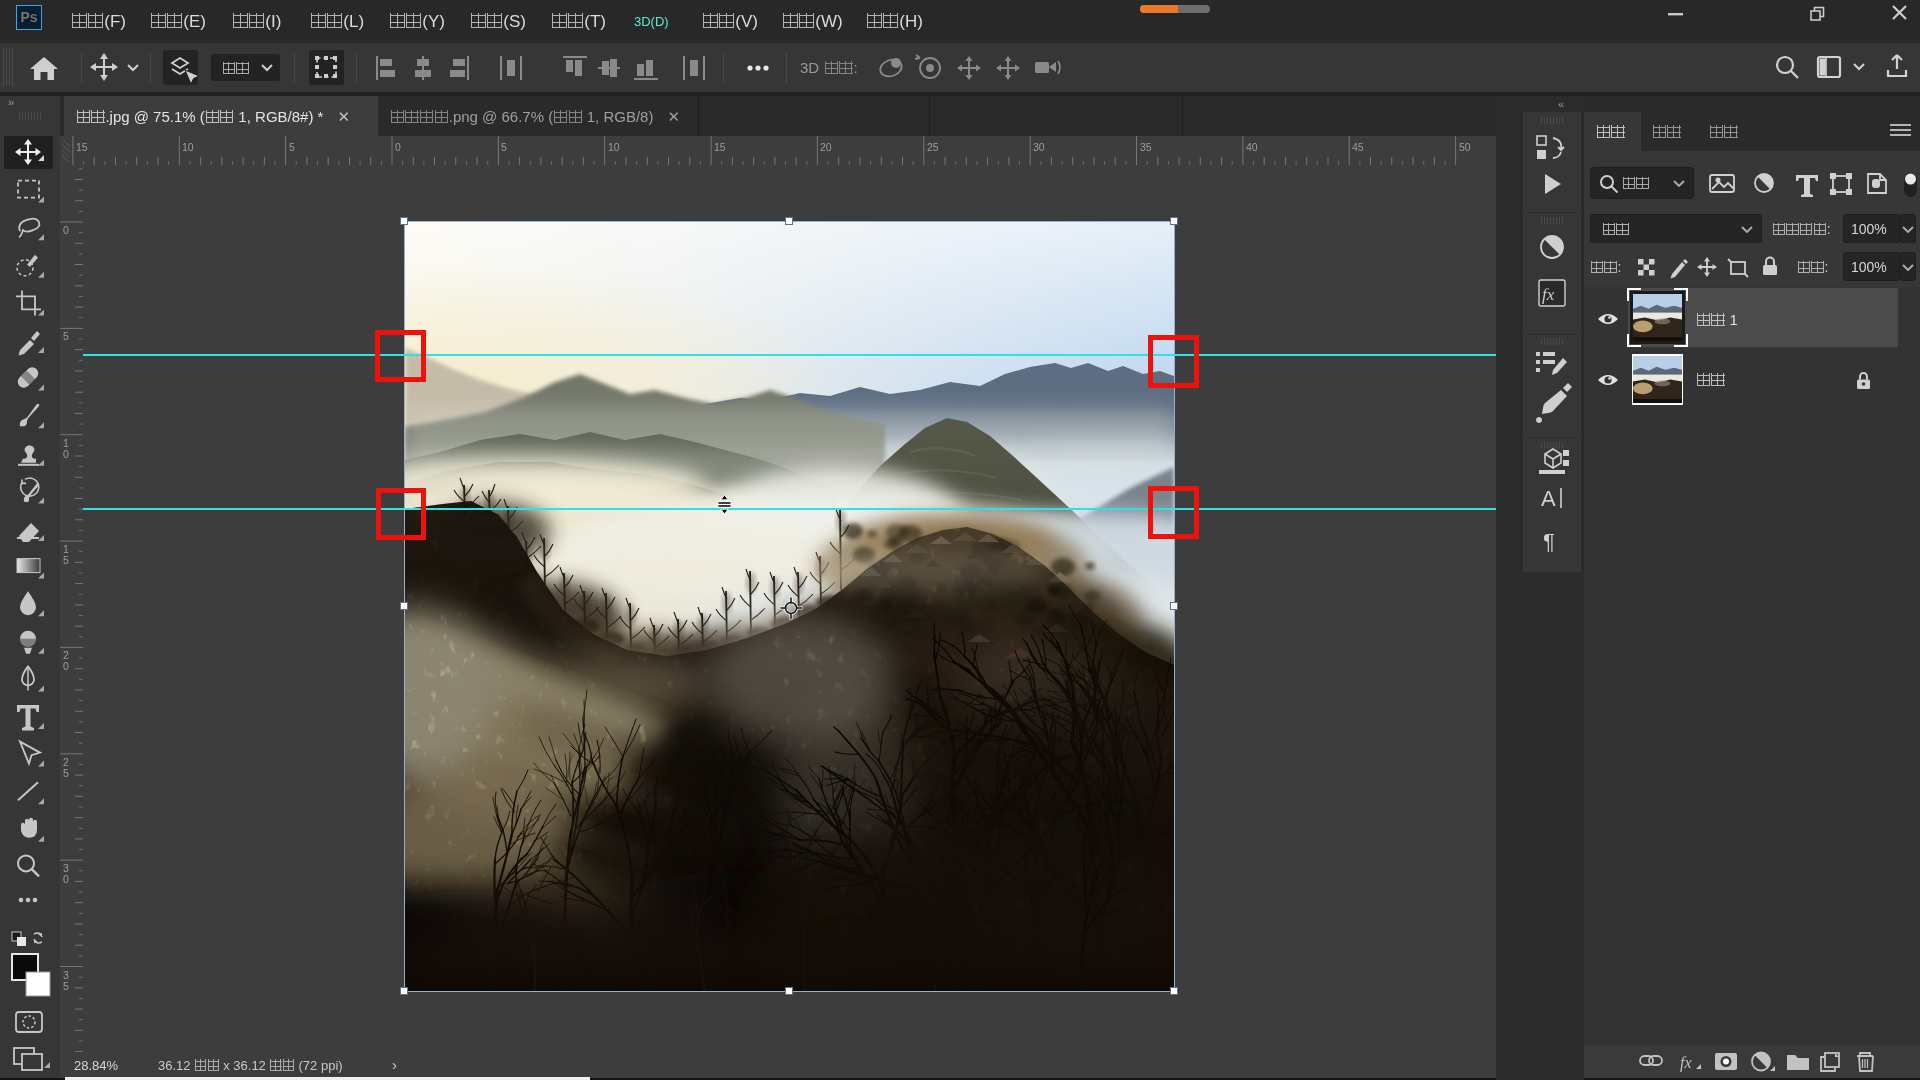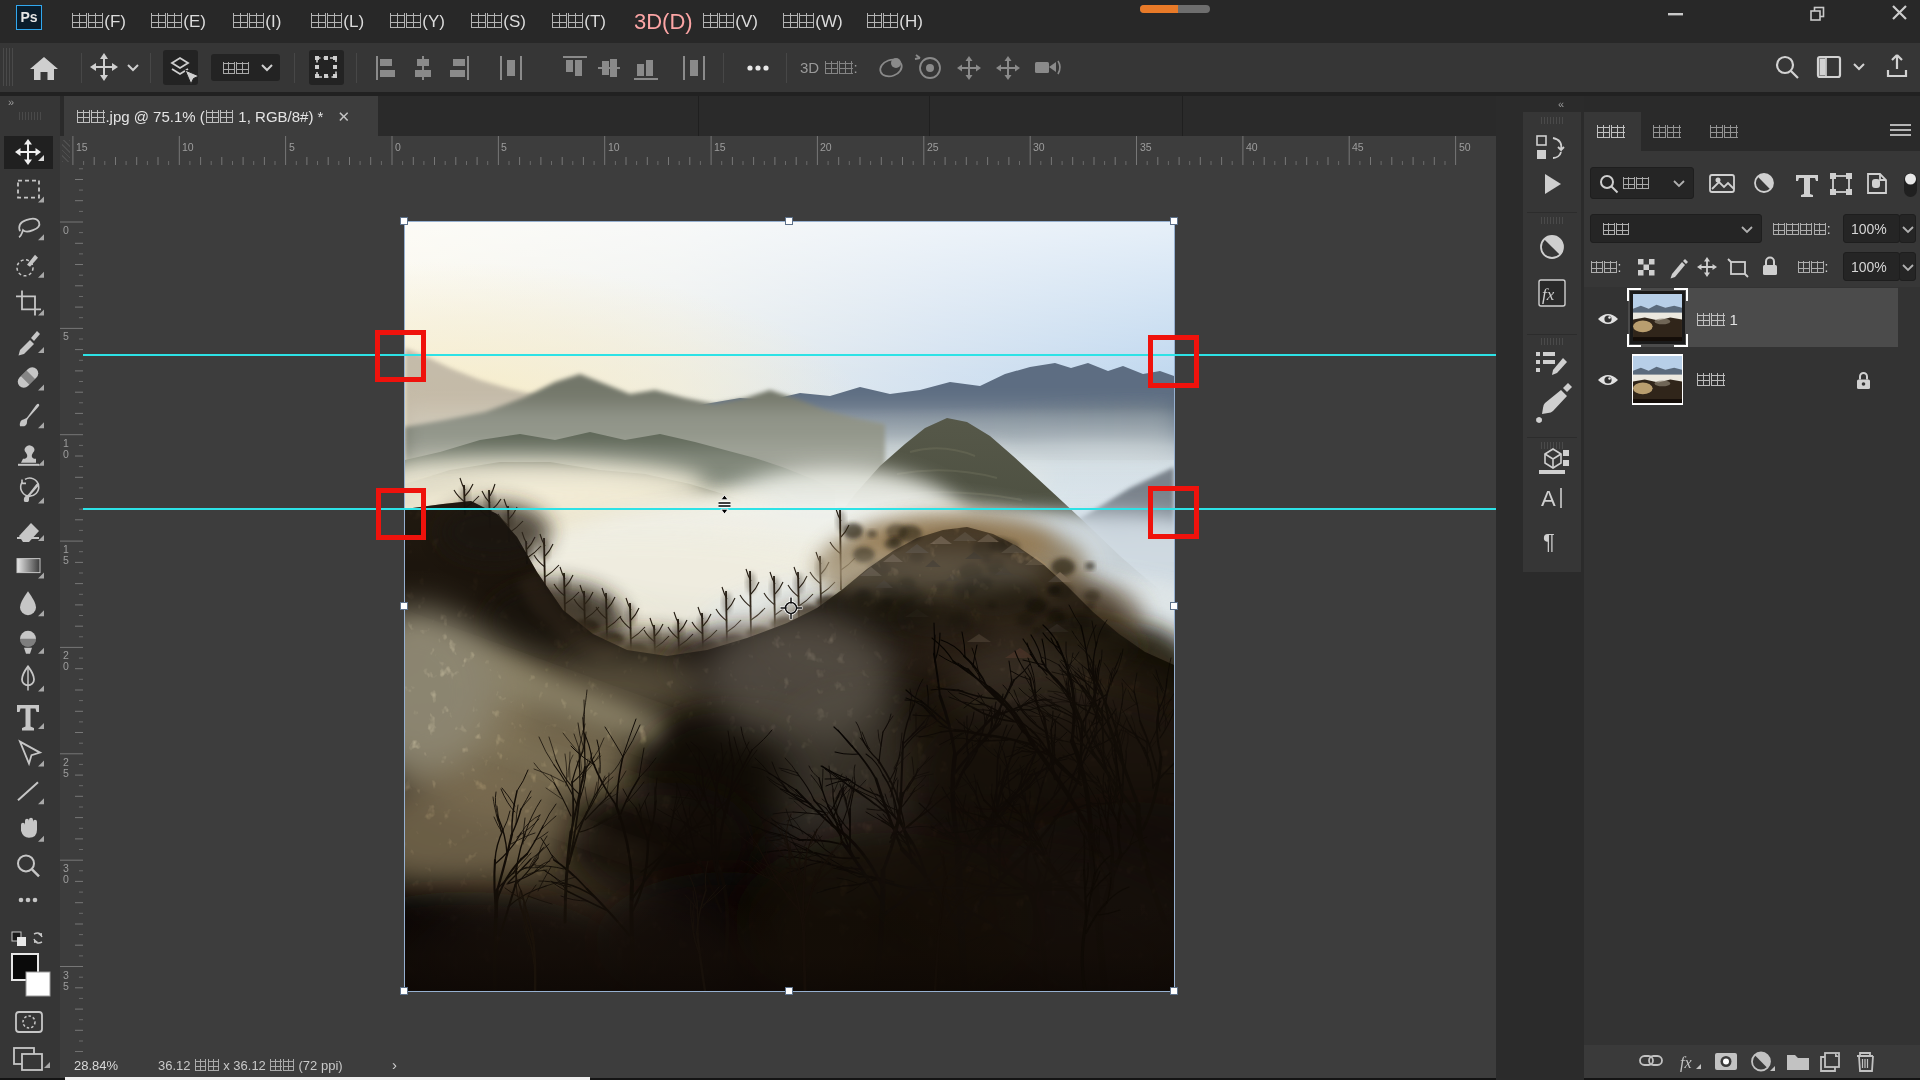--- a/index.html
+++ b/index.html
@@ -15,29 +15,29 @@
 .guide{position:absolute;left:0;width:1413px;height:2px;background:#2de2e6;}
 .redsq{position:absolute;border:5px solid #ef120c;}
 .vsep{position:absolute;top:53px;width:1px;height:30px;background:#474747;}
 .tab{position:absolute;top:96px;height:40px;line-height:41px;font-size:15px;color:#9f9f9f;white-space:nowrap;}
 .well{position:absolute;background:#252525;border-radius:3px;border:1px solid #1e1e1e;}
 </style></head>
 <body>
 <div id="app">
 
 <div class="abs" style="left:0;top:0;width:1920px;height:43px;background:#282828"></div>
-<div class="abs" style="left:16px;top:5px;width:26px;height:25px;border:1.5px solid #31a8f0;background:#0a1d2c;color:#e5e5e5;font-size:14px;font-weight:bold;text-align:center;line-height:22px">Ps</div>
+<div class="abs" style="left:16px;top:5px;width:26px;height:25px;border:1.5px solid #31a8f0;background:#0a1d2c;color:#737373;font-size:14px;font-weight:bold;text-align:center;line-height:22px">Ps</div>
 <div class="abs" style="left:71px;top:0;height:43px;line-height:44px;color:#dcdcdc;font-size:17px"><span class="h"></span><span class="h"></span>(F)</div>
 <div class="abs" style="left:150px;top:0;height:43px;line-height:44px;color:#dcdcdc;font-size:17px"><span class="h"></span><span class="h"></span>(E)</div>
 <div class="abs" style="left:232px;top:0;height:43px;line-height:44px;color:#dcdcdc;font-size:17px"><span class="h"></span><span class="h"></span>(I)</div>
 <div class="abs" style="left:310px;top:0;height:43px;line-height:44px;color:#dcdcdc;font-size:17px"><span class="h"></span><span class="h"></span>(L)</div>
 <div class="abs" style="left:389px;top:0;height:43px;line-height:44px;color:#dcdcdc;font-size:17px"><span class="h"></span><span class="h"></span>(Y)</div>
 <div class="abs" style="left:470px;top:0;height:43px;line-height:44px;color:#dcdcdc;font-size:17px"><span class="h"></span><span class="h"></span>(S)</div>
 <div class="abs" style="left:551px;top:0;height:43px;line-height:44px;color:#dcdcdc;font-size:17px"><span class="h"></span><span class="h"></span>(T)</div>
-<div class="abs" style="left:634px;top:0;height:39px;line-height:44px;color:#fca5a5;font-size:22px">3D(D)</div>
+<div class="abs" style="left:634px;top:0;height:39px;line-height:44px;color:#5eead4;font-size:13px">3D(D)</div>
 <div class="abs" style="left:702px;top:0;height:43px;line-height:44px;color:#dcdcdc;font-size:17px"><span class="h"></span><span class="h"></span>(V)</div>
 <div class="abs" style="left:782px;top:0;height:43px;line-height:44px;color:#dcdcdc;font-size:17px"><span class="h"></span><span class="h"></span>(W)</div>
 <div class="abs" style="left:866px;top:0;height:43px;line-height:44px;color:#dcdcdc;font-size:17px"><span class="h"></span><span class="h"></span>(H)</div>
 <div class="abs" style="left:1140px;top:5px;width:70px;height:8px;border-radius:4px;background:#6e6e6e;overflow:hidden">
       <div class="abs" style="left:0;top:0;width:38px;height:8px;background:#e87a28"></div>
     </div>
 <svg class="abs" style="left:1660px;top:0" width="260" height="30" viewBox="0 0 260 30">
 <rect x="8" y="13" width="15" height="2.4" fill="#c9c9c9"></rect>
 <rect x="154.5" y="7.5" width="9" height="9" fill="none" stroke="#c9c9c9" stroke-width="1.6"></rect>
 <rect x="151" y="11" width="9" height="9" fill="#282828" stroke="#c9c9c9" stroke-width="1.6"></rect>
@@ -244,20 +244,21 @@
       <rect x="26" y="876" width="24" height="24" fill="#ffffff" stroke="#999" stroke-width="1"></rect>
       <rect x="16" y="916" width="26" height="20" rx="3" fill="none" stroke="#c6c6c6" stroke-width="1.8"></rect>
       <circle cx="29" cy="926" r="6" fill="none" stroke="#c6c6c6" stroke-width="1.5" stroke-dasharray="2.5,2"></circle>
       <rect x="14" y="952" width="20" height="16" fill="none" stroke="#c6c6c6" stroke-width="1.8"></rect>
       <rect x="22" y="958" width="20" height="16" fill="#363636" stroke="#c6c6c6" stroke-width="1.8"></rect>
       <path d="M44,972 l6,0 0,-6 Z" fill="#c6c6c6" opacity=".8"></path>
     </svg>
 <div class="abs" style="left:60px;top:96px;width:1436px;height:40px;background:#2a2a2a"></div>
 <div class="abs" style="left:64px;top:96px;width:314px;height:40px;background:#3d3d3d"></div>
 <div class="tab" style="left:76px;color:#e4e4e4"><span class="h"></span><span class="h"></span>.jpg @ 75.1% (<span class="h"></span><span class="h"></span> 1, RGB/8#) * <span style="margin-left:10px;color:#c4c4c4">✕</span></div>
+<div class="tab" style="left:390px"><span class="h"></span><span class="h"></span><span class="h"></span><span class="h"></span>.png @ 66.7% (<span class="h"></span><span class="h"></span> 1, RGB/8) <span style="margin-left:10px;color:#9f9f9f">✕</span></div>
 <div class="abs" style="left:698px;top:96px;width:1px;height:40px;background:#1f1f1f"></div>
 <div class="abs" style="left:929px;top:96px;width:1px;height:40px;background:#1f1f1f"></div>
 <div class="abs" style="left:1182px;top:96px;width:1px;height:40px;background:#1f1f1f"></div>
 <div class="abs" style="left:60px;top:136px;width:23px;height:29px;background:#3d3d3d"></div>
 <div class="abs" style="left:62px;top:140px;width:18px;height:22px;background:repeating-linear-gradient(45deg,#4e4e4e 0 1px,transparent 1px 4px)"></div>
 <div class="abs" style="left:70px;top:136px;width:1413px;height:29px;background:#3d3d3d;overflow:hidden">
 <svg width="1413" height="29" viewBox="0 0 1413 29">
 <path d="M2.9,0 V29" stroke="#777" stroke-width="1"></path>
         <path d="M24.2,21 V29" stroke="#777" stroke-width="1"></path>
         <path d="M45.5,21 V29" stroke="#777" stroke-width="1"></path>

